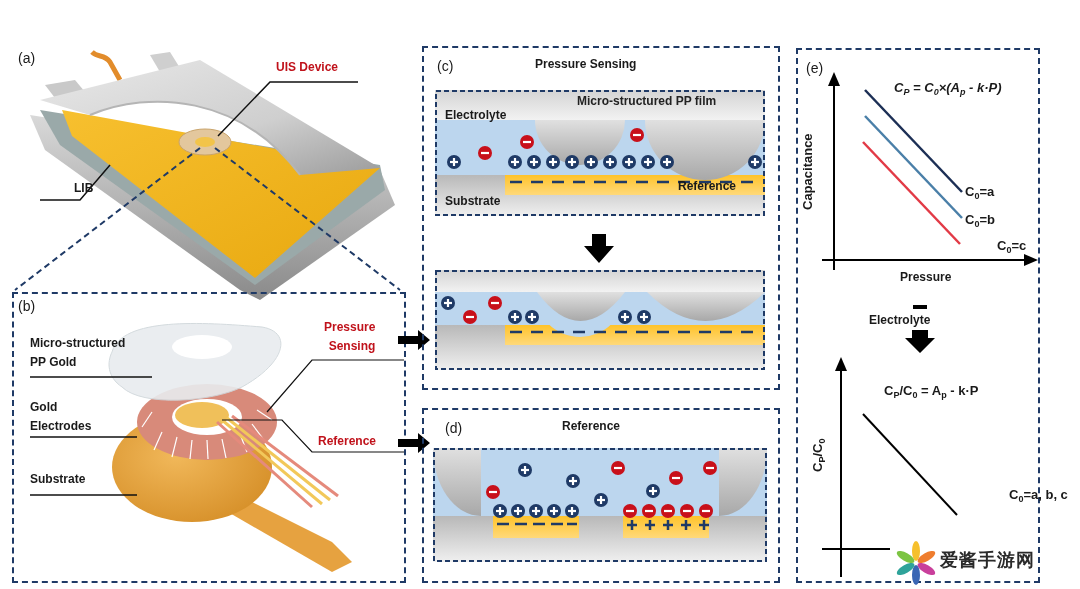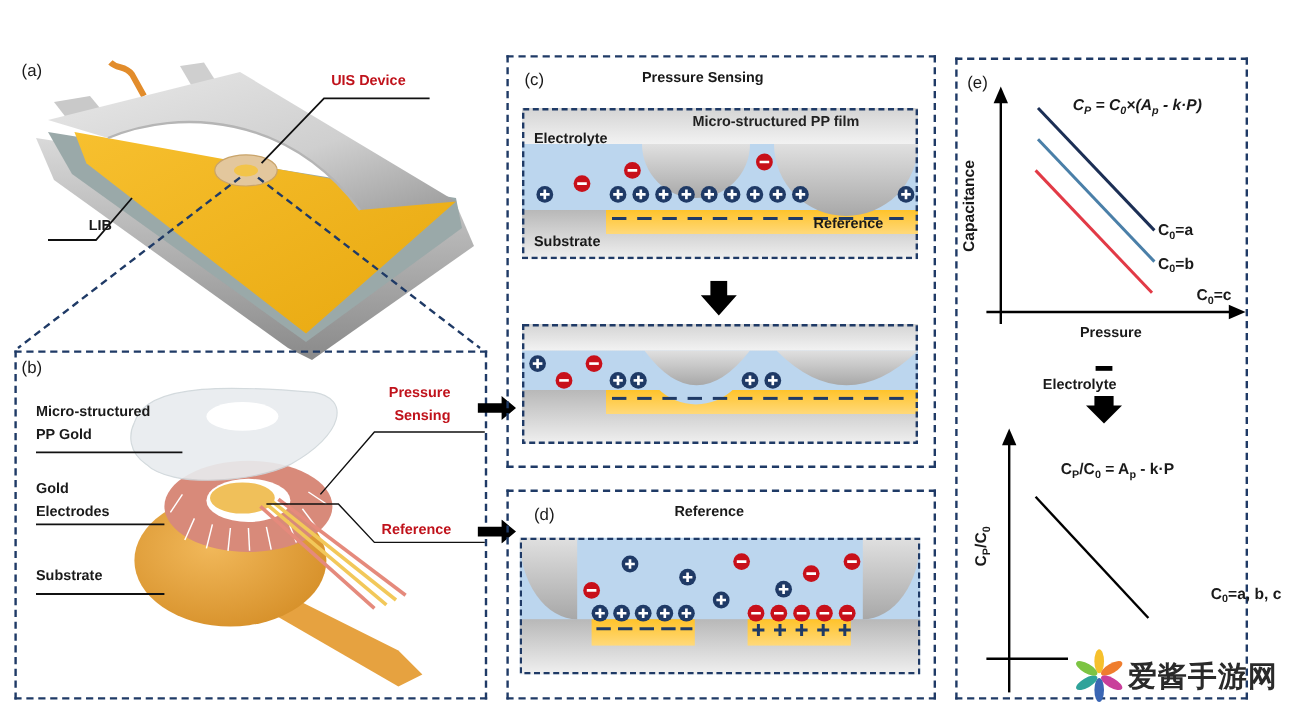--- a/index.html
+++ b/index.html
@@ -3,21 +3,21 @@
 <meta charset="utf-8">
 <style>
   html,body{margin:0;padding:0;background:#fff;}
   body{width:1080px;height:589px;position:relative;overflow:hidden;font-family:"Liberation Sans",sans-serif;color:#111;}
   .abs{position:absolute;}
   .lbl{position:absolute;font-family:"Liberation Sans",sans-serif;font-weight:bold;font-size:12px;color:#1a1a1a;white-space:nowrap;}
   .plbl{position:absolute;font-family:"Liberation Sans",sans-serif;font-size:14px;color:#1a1a1a;}
   .red{color:#c0121b;}
   .dbox{position:absolute;border:2px dashed #1f3a66;box-sizing:border-box;}
   .sub{font-size:9px;vertical-align:-3px;}
-  .wm{position:absolute;left:940px;top:548px;font-family:"DejaVu Sans",sans-serif;font-weight:bold;font-size:24px;color:#2a2a2a;letter-spacing:1px;}
+  .wm{position:absolute;left:940px;top:548px;font-family:"DejaVu Sans",sans-serif;font-weight:bold;font-size:18px;color:#2a2a2a;letter-spacing:1px;}
 </style>
 </head>
 <body>
 
 <div>
   <span class="plbl" style="left:18px;top:50px;">(a)</span>
 
   <svg class="abs" style="left:0;top:40px;" width="420" height="260">
     <defs>
       <linearGradient id="gGold" x1="0" y1="0" x2="1" y2="1">

